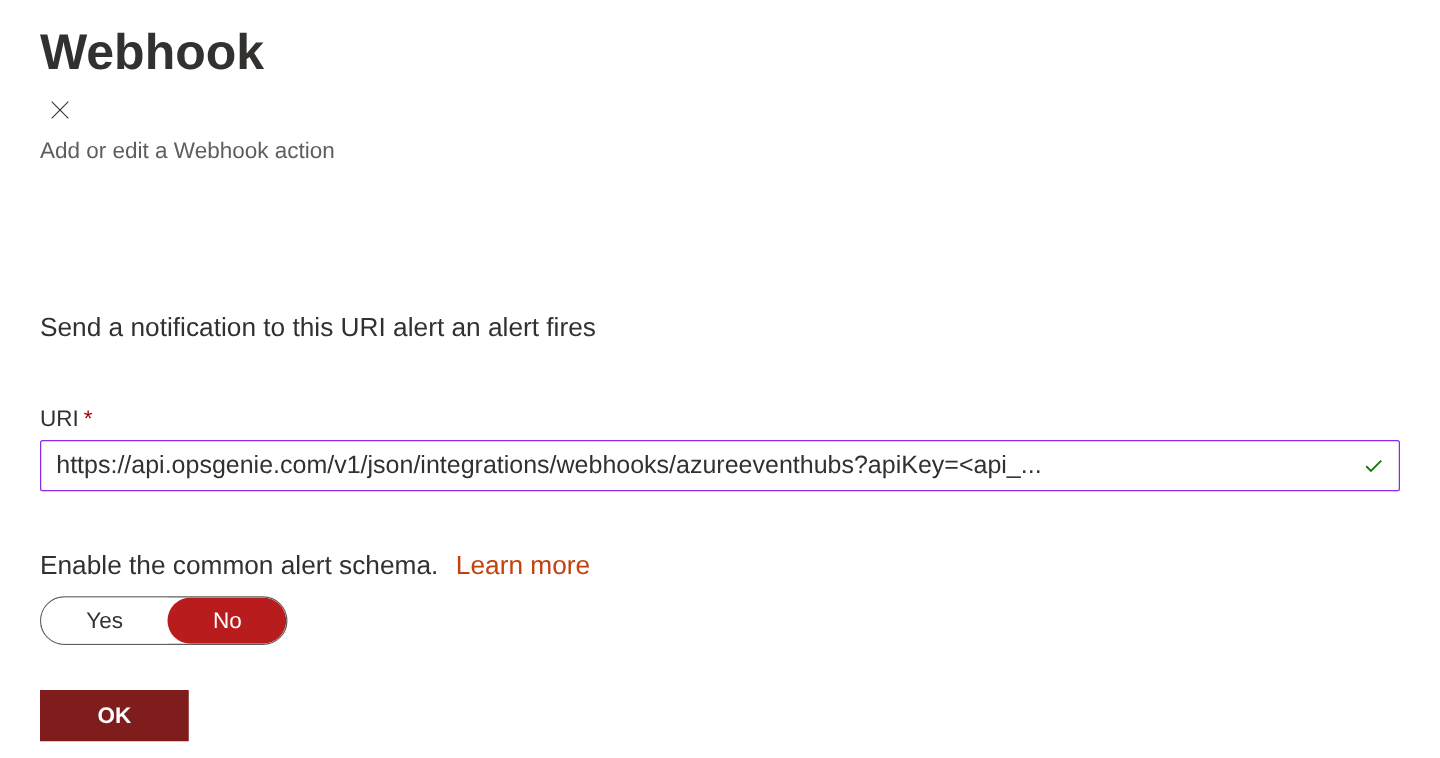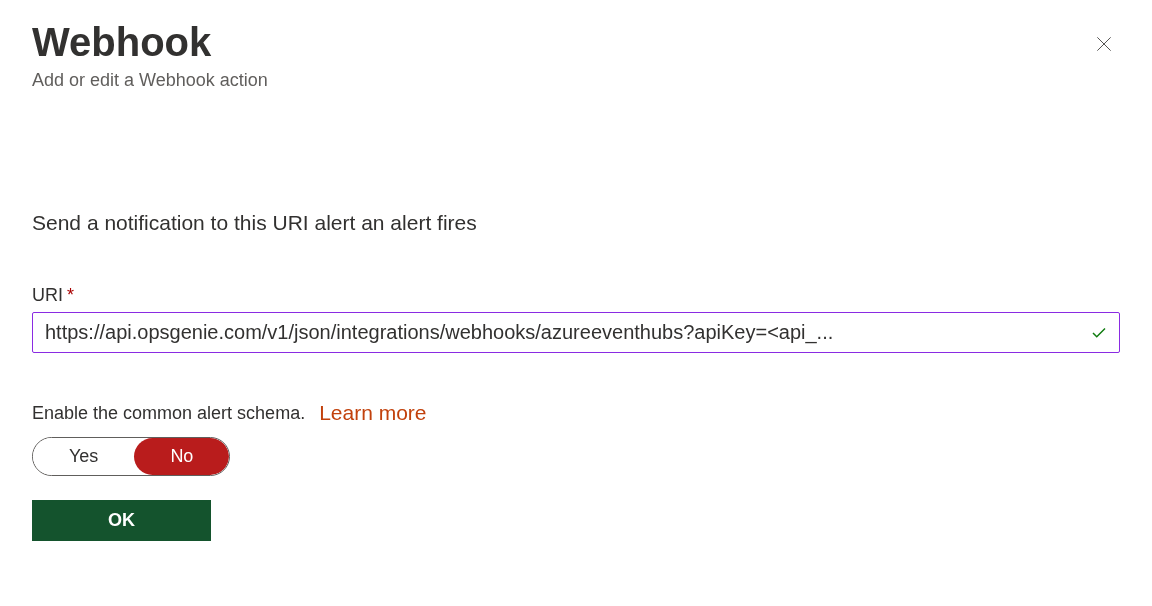--- a/index.html
+++ b/index.html
@@ -11,20 +11,21 @@
       font-family: 'Segoe UI', -apple-system, BlinkMacSystemFont, sans-serif;
       background: #ffffff;
       padding: 20px 32px;
       color: #323130;
     }
     .header {
       display: flex;
       justify-content: space-between;
       align-items: flex-start;
       margin-bottom: 6px;
+      flex-direction: column;
     }
     .title {
       font-size: 40px;
       font-weight: 600;
       color: #323130;
       line-height: 1.1;
     }
     .subtitle {
       font-size: 18px;
       color: #605e5c;
@@ -90,57 +91,57 @@
       stroke-width: 2;
       fill: none;
     }
     .schema-label-row {
       display: flex;
       align-items: center;
       gap: 14px;
       margin-bottom: 12px;
     }
     .schema-label {
-      font-size: 18px;
+      font-size: 21px;
       color: #323130;
     }
     .learn-more {
       font-size: 21px;
       color: #c2410c;
       text-decoration: none;
       cursor: pointer;
     }
     .toggle-group {
       display: flex;
       border: 1px solid #605e5c;
       border-radius: 22px;
       overflow: hidden;
       width: fit-content;
-      margin-bottom: 24px;
+      margin-bottom: 36px;
       align-items: center;
     }
     .toggle-option {
       padding: 8px 36px;
       font-size: 18px;
       cursor: pointer;
       background: #ffffff;
       color: #323130;
       border: none;
       font-family: inherit;
     }
     .toggle-option.active {
       background: #b91c1c;
       color: #ffffff;
       border-radius: 22px;
     }
     .ok-button {
-      background: #14532d;
+      background: #7f1d1d;
       color: #ffffff;
       border: none;
-      padding: 10px 76px;
+      padding: 10px 46px;
       font-size: 18px;
       font-weight: 600;
       cursor: pointer;
       font-family: inherit;
     }
   </style>
 </head>
 <body>
 
 

